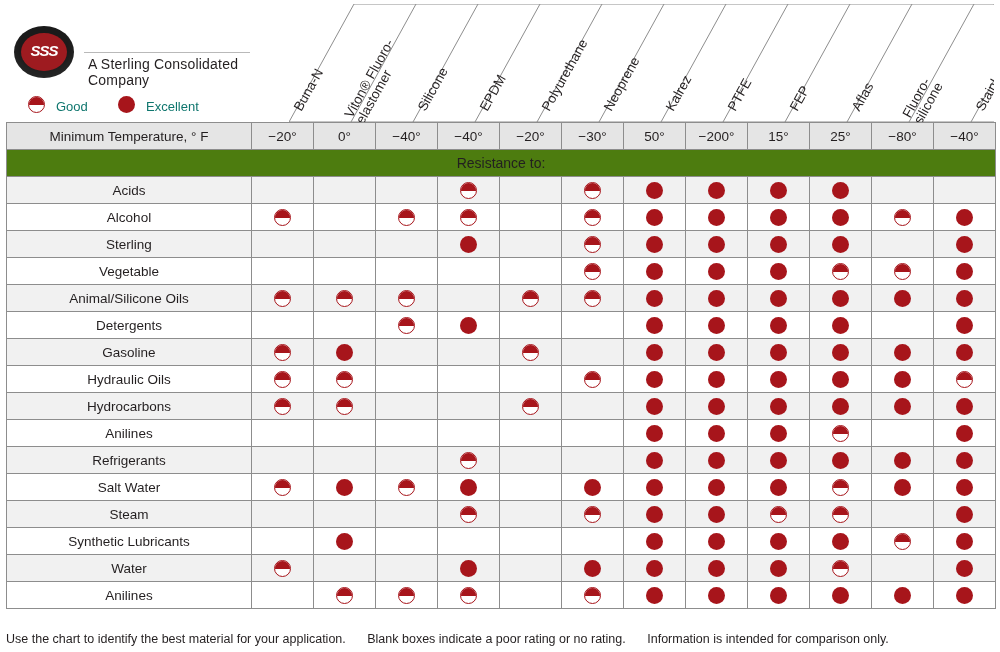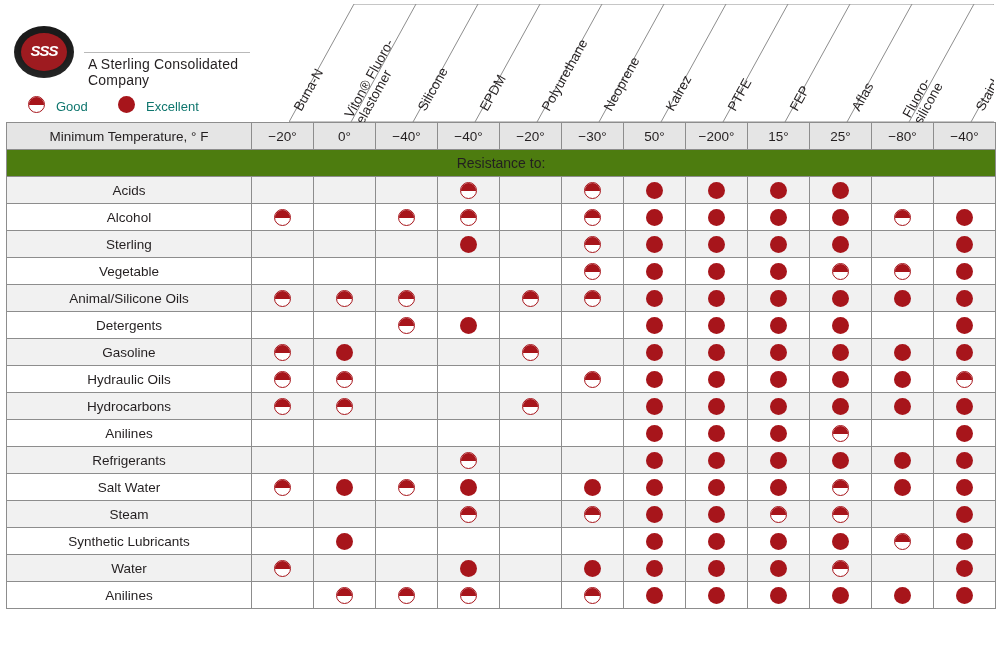--- a/index.html
+++ b/index.html
@@ -1067,14 +1067,19 @@
           </td>
           <td>
             <div class="cellwrap">
               <span class="dot excellent"></span>
             </div>
           </td>
         </tr>
       </tbody>
   </table>
 
+  <div class="footnote">
+    <span>Use the chart to identify the best material for your application.</span>
+    <span>Blank boxes indicate a poor rating or no rating.</span>
+    <span>Information is intended for comparison only.</span>
+  </div>
 
 </div>
 
 </body></html>

